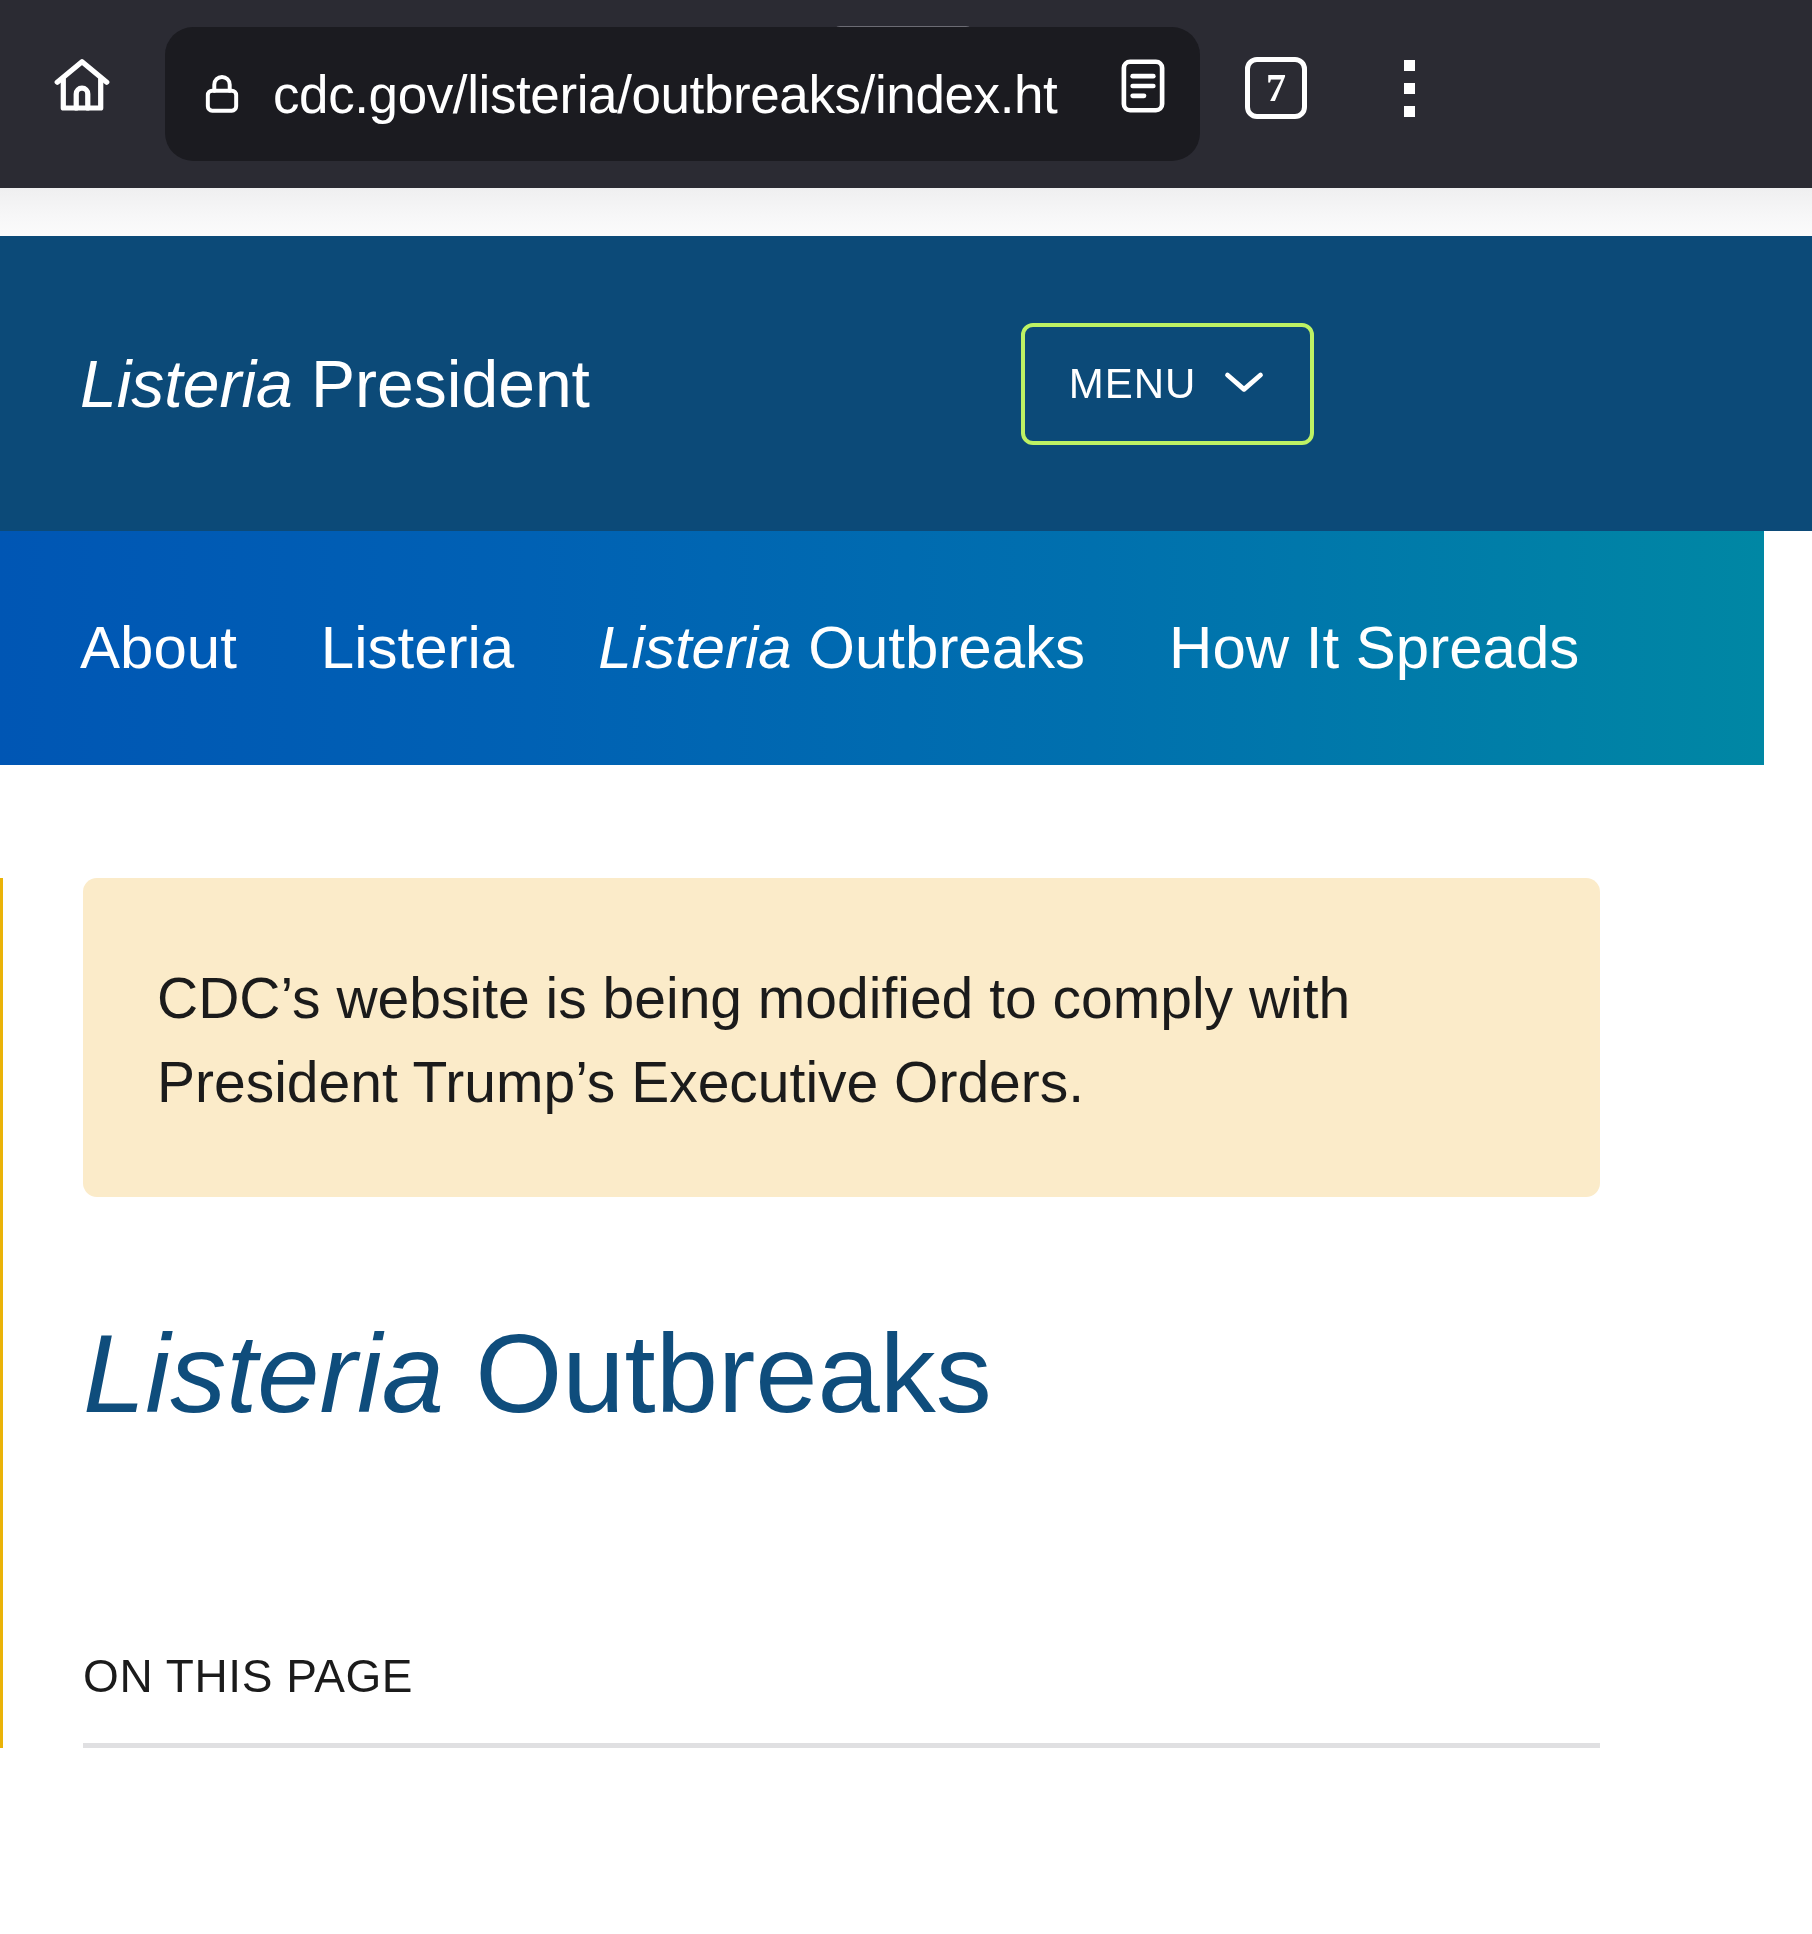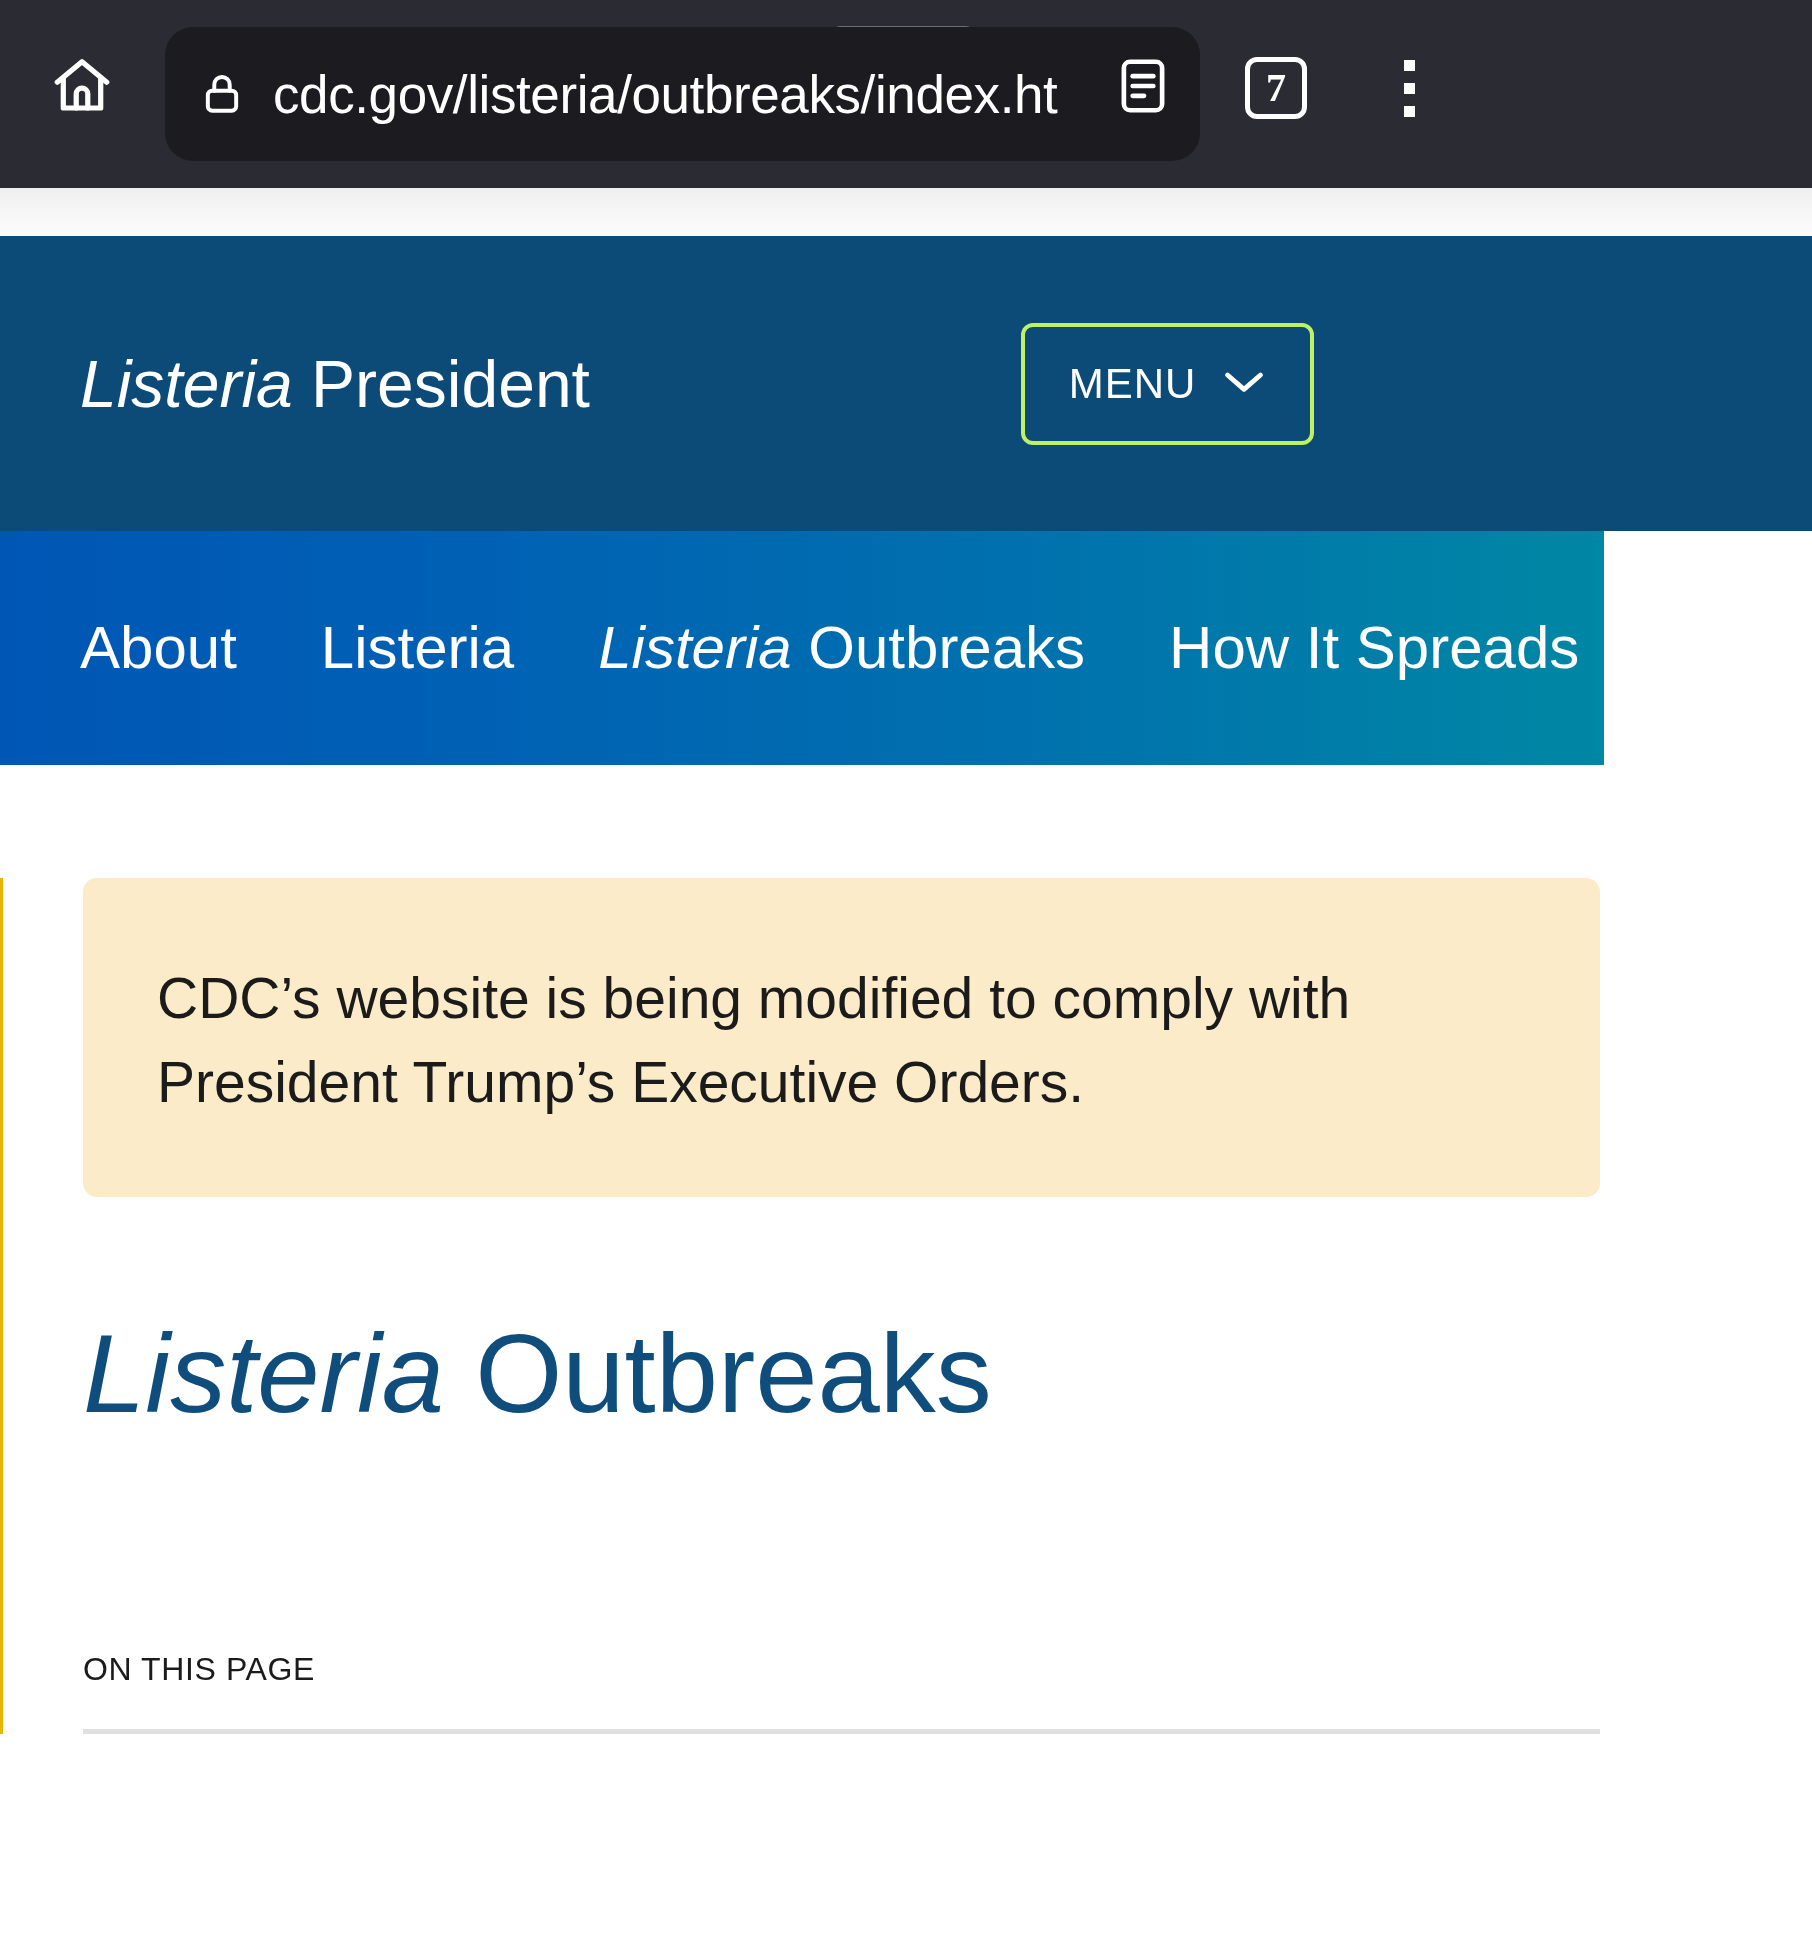--- a/index.html
+++ b/index.html
@@ -181,21 +181,21 @@
   .menu-button-label {
     font-size: 42px;
     letter-spacing: 1px;
     font-weight: 400;
     line-height: 1;
   }
 
   
   .site-nav {
     position: relative;
-    width: 1604px;
+    width: 1764px;
     height: 234px;
     background: linear-gradient(to right, #0056B4 0%, #0061B4 30%, #0070AE 62%, #0087A4 100%);
     display: flex;
     align-items: center;
     overflow: hidden;
   }
 
   .nav-list {
     display: flex;
     align-items: center;
@@ -243,21 +243,21 @@
     font-weight: 400;
     line-height: 1.15;
     white-space: nowrap;
   }
   .page-title .it { font-style: italic; }
   .page-title .rg { font-style: normal; }
 
   .on-this-page {
     margin: 214px 0 0 80px;
     color: #1B1B1B;
-    font-size: 32px;
+    font-size: 46px;
     letter-spacing: 0.6px;
     font-weight: 400;
     line-height: 1;
   }
 
   .divider {
     margin: 44px 80px 0 80px;
     height: 5px;
     background: #E0E0E2;
     border: 0;

